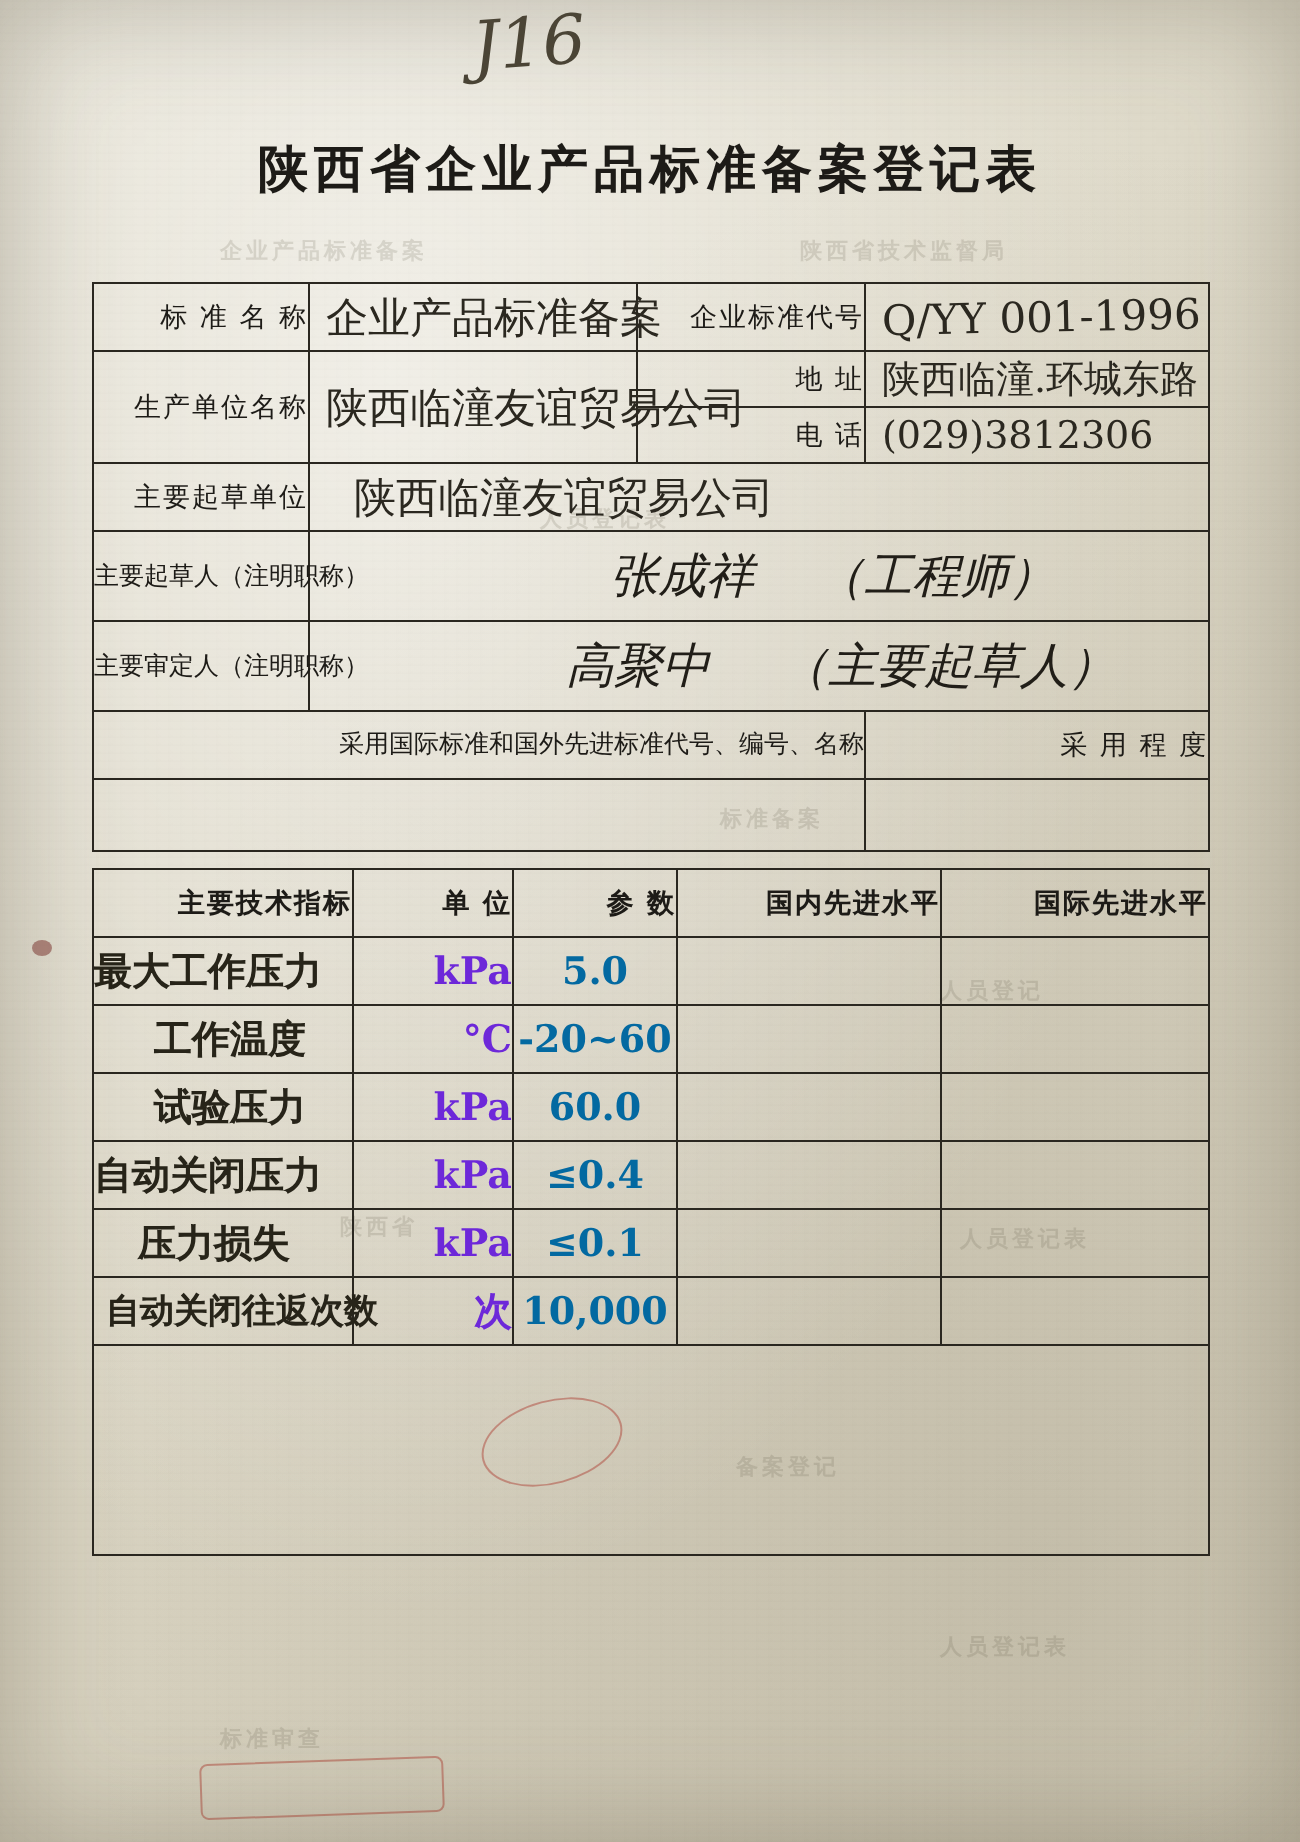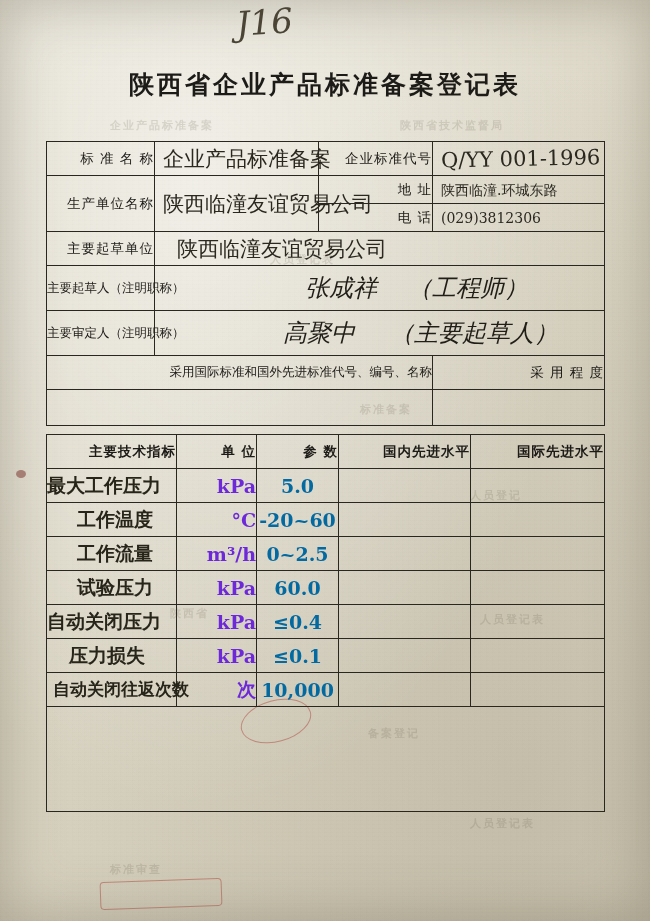--- a/index.html
+++ b/index.html
@@ -97,21 +97,21 @@
     font-size: 13.5px;
     color: #1d1b17;
     letter-spacing: 1px;
     font-family: "DejaVu Sans", sans-serif;
     white-space: nowrap;
   }
   .lbl.tight { letter-spacing: 0px; font-size: 12.5px; }
   .hand {
     font-family: "DejaVu Serif", serif;
     color: #2b2820;
-    font-size: 14px;
+    font-size: 19px;
     padding-left: 8px;
     white-space: nowrap;
   }
   .hand.big { font-size: 21px; }
   .hand-wrap { display: inline-block; transform: rotate(-1.2deg); }
 
   .sig {
     font-family: "DejaVu Serif", serif;
     font-size: 24px;
     color: #211e18;
@@ -287,27 +287,20 @@
       <td></td>
     </tr>
     <tr class="tech-row">
       <td class="tech-label" style="padding-left:30px">工作温度</td>
       <td class="tech-unit">°C</td>
       <td class="tech-val">-20~60</td>
       <td></td>
       <td></td>
     </tr>
     <tr class="tech-row">
-      <td class="tech-label" style="padding-left:30px">工作流量</td>
-      <td class="tech-unit">m³/h</td>
-      <td class="tech-val">0~2.5</td>
-      <td></td>
-      <td></td>
-    </tr>
-    <tr class="tech-row">
       <td class="tech-label" style="padding-left:30px">试验压力</td>
       <td class="tech-unit">kPa</td>
       <td class="tech-val">60.0</td>
       <td></td>
       <td></td>
     </tr>
     <tr class="tech-row">
       <td class="tech-label">自动关闭压力</td>
       <td class="tech-unit">kPa</td>
       <td class="tech-val">≤0.4</td>

